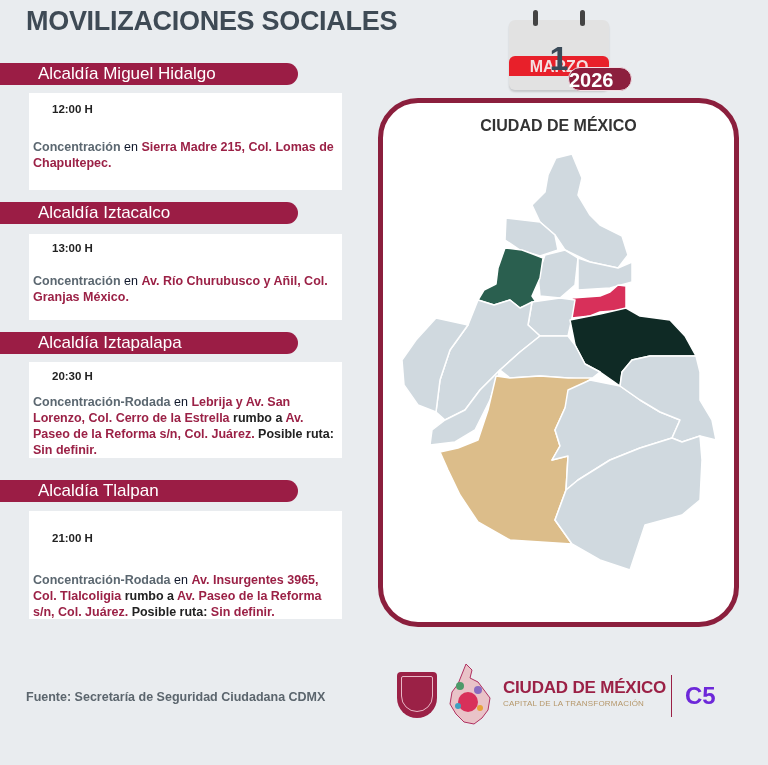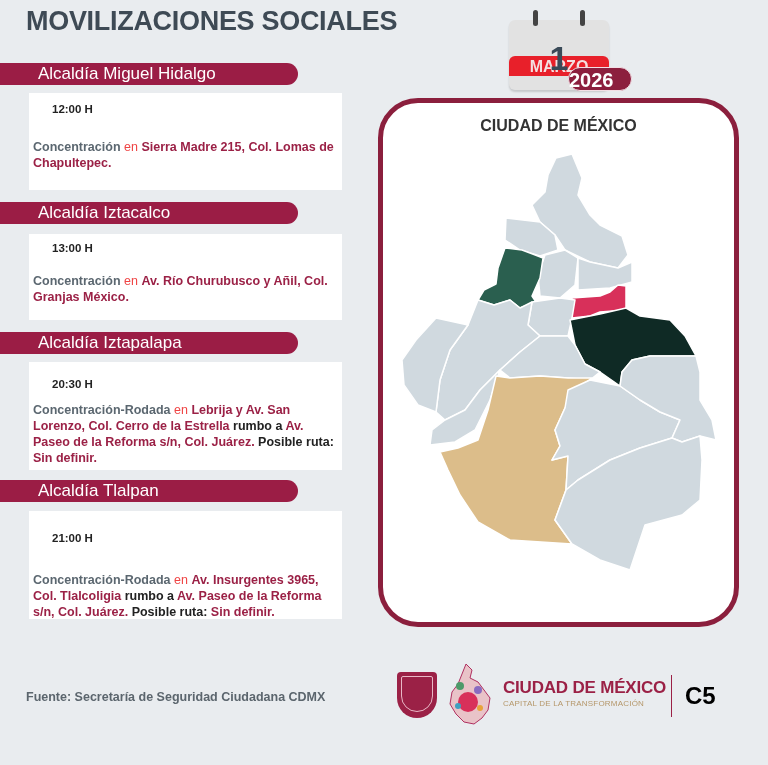--- a/index.html
+++ b/index.html
@@ -43,21 +43,21 @@
     color: #fff; font-size: 17px; line-height: 22px; padding-left: 38px;
   }
   .card {
     position: absolute; left: 29px; width: 313px; background: #fff;
     padding: 0 7px 0 4px;
     font-size: 12.5px; line-height: 16px;
   }
   .time { font-weight: bold; color: #222; font-size: 11.5px; margin-left: 19px; }
   .desc { color: #555f66; font-weight: bold; }
   .desc .g { color: #5b6770; font-weight: bold; }
-  .desc .n { color: #ef4444; font-weight: normal; }
+  .desc .n { color: #0f172a; font-weight: normal; }
   .desc .r { color: #9b2146; font-weight: bold; }
   .desc .b { color: #222; font-weight: bold; }
   
   .map-panel {
     position: absolute; left: 378px; top: 98px; width: 361px; height: 529px;
     background: #fff; border: 5px solid #8b1f3d; border-radius: 40px;
   }
   .map-title {
     position: absolute; left: 0; top: 14px; width: 100%; text-align: center;
     font-size: 16px; font-weight: bold; color: #333;
@@ -79,21 +79,21 @@
   .cdmx-logo { position: absolute; left: 444px; top: 662px; width: 50px; height: 64px; }
   .brand-name {
     position: absolute; left: 503px; top: 678px;
     font-size: 17px; font-weight: bold; color: #9b2146; letter-spacing: -0.2px;
   }
   .brand-tag {
     position: absolute; left: 503px; top: 699px;
     font-size: 8px; color: #b5976a; letter-spacing: 0.2px;
   }
   .brand-divider { position: absolute; left: 671px; top: 675px; width: 1px; height: 42px; background: #9b2146; }
-  .c5 { position: absolute; left: 685px; top: 682px; font-size: 24px; font-weight: bold; color: #000000; }
+  .c5 { position: absolute; left: 685px; top: 682px; font-size: 24px; font-weight: bold; color: #6d28d9; }
 </style>
 </head>
 <body>
 
 <div class="title">MOVILIZACIONES SOCIALES</div>
 
 <div class="calendar">
   <div class="cal-body"></div>
   <div class="cal-head">MARZO</div>
   <div class="cal-ring" style="left:24px"></div>
@@ -108,21 +108,21 @@
   <div class="desc" style="margin-top:22px"><span class="g">Concentración</span><span class="n"> en </span><span class="r">Sierra Madre 215, Col. Lomas de Chapultepec.</span></div>
 </div>
 
 <div class="section-bar" style="top:202px">Alcaldía Iztacalco</div>
 <div class="card" style="top:234px;height:86px;padding-top:6px">
   <div class="time">13:00 H</div>
   <div class="desc" style="margin-top:17px"><span class="g">Concentración</span><span class="n"> en </span><span class="r">Av. Río Churubusco y Añil, Col. Granjas México.</span></div>
 </div>
 
 <div class="section-bar" style="top:332px">Alcaldía Iztapalapa</div>
-<div class="card" style="top:362px;height:108px;padding-top:14px">
+<div class="card" style="top:362px;height:96px;padding-top:6px">
   <div class="time">20:30 H</div>
   <div class="desc" style="margin-top:10px"><span class="g">Concentración-Rodada</span><span class="n"> en </span><span class="r">Lebrija y Av. San Lorenzo, Col. Cerro de la Estrella</span><span class="b"> rumbo a </span><span class="r">Av. Paseo de la Reforma s/n, Col. Juárez.</span><span class="b"> Posible ruta: </span><span class="r">Sin definir.</span></div>
 </div>
 
 <div class="section-bar" style="top:480px">Alcaldía Tlalpan</div>
 <div class="card" style="top:511px;height:108px;padding-top:19px">
   <div class="time">21:00 H</div>
   <div class="desc" style="margin-top:26px"><span class="g">Concentración-Rodada</span><span class="n"> en </span><span class="r">Av. Insurgentes 3965, Col. Tlalcoligia</span><span class="b"> rumbo a </span><span class="r">Av. Paseo de la Reforma s/n, Col. Juárez.</span><span class="b"> Posible ruta: </span><span class="r">Sin definir.</span></div>
 </div>
 

